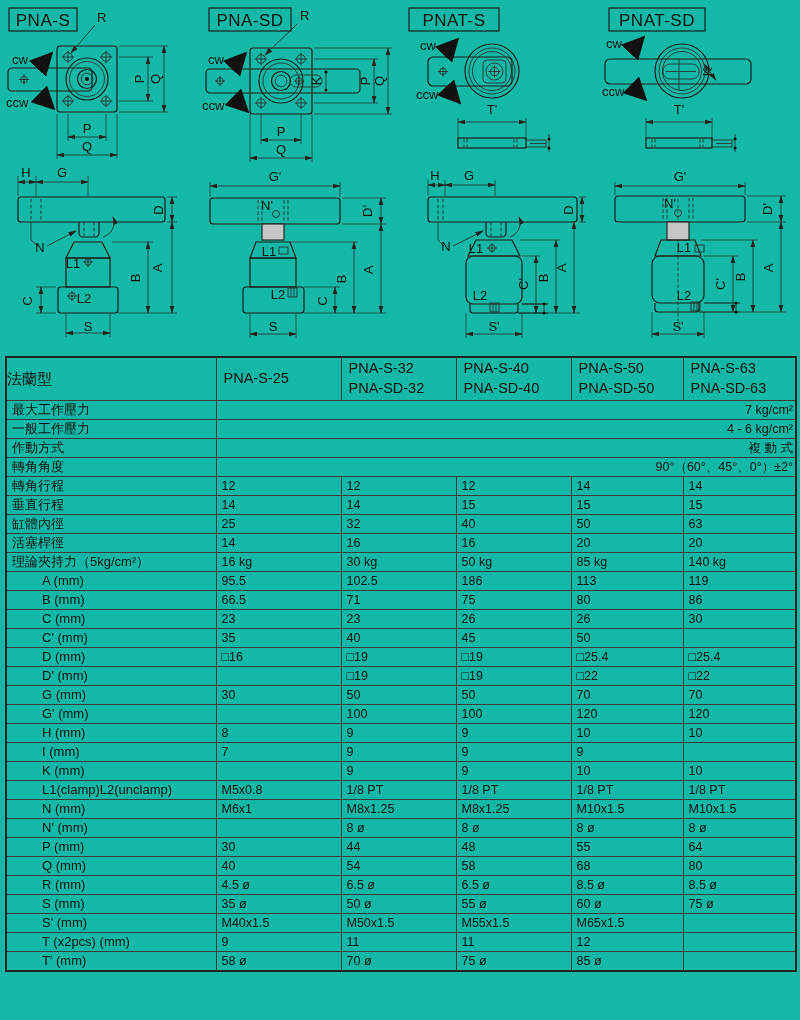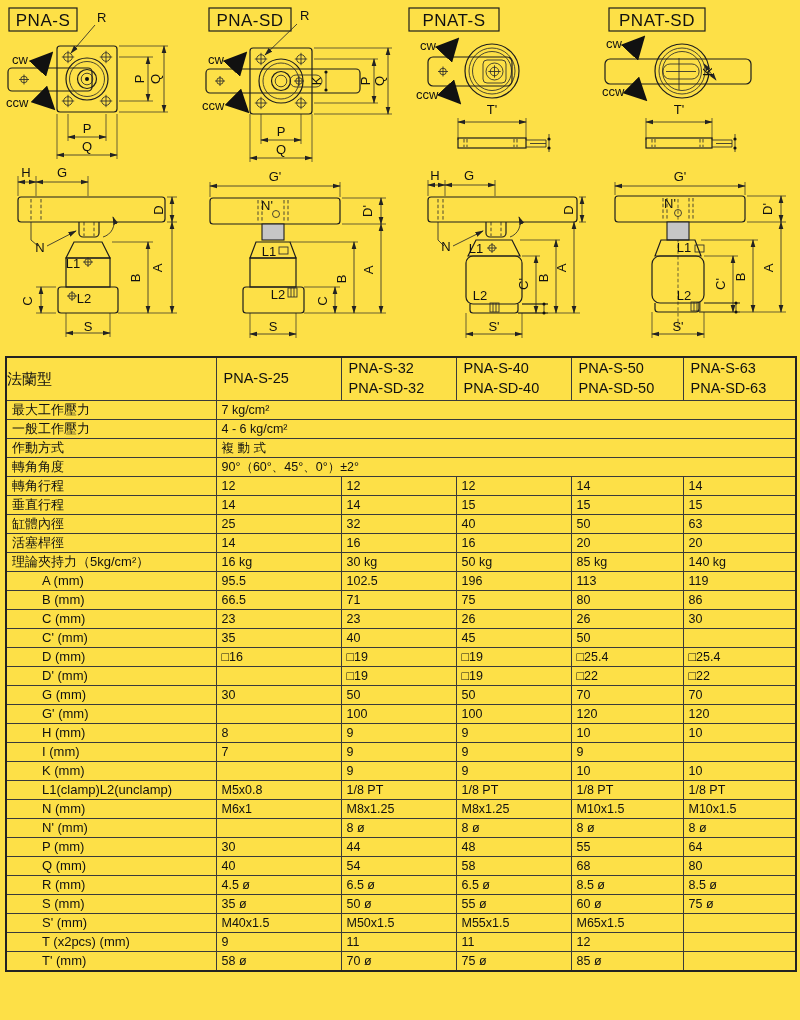--- a/index.html
+++ b/index.html
@@ -1,16 +1,16 @@
 <!DOCTYPE html>
 <html><head>
 <meta charset="utf-8">
 <style>
   html,body{margin:0;padding:0;background:#fff;}
-  .page{width:800px;height:1020px;background:#fde047;color:#111;
+  .page{width:800px;height:1020px;background:#14b8a6;color:#111;
         font-family:"Liberation Sans",sans-serif;overflow:hidden;}
   
   .diagrams{display:flex;width:800px;height:352px;}
   .panel{flex:0 0 200px;}
   svg text{font-family:"Liberation Sans",sans-serif;fill:#111;font-size:13px;}
   svg .tt{font-size:17px;letter-spacing:.5px;}
   .s1{stroke:#1d1d1d;stroke-width:1.2;fill:none;}
   .s2{stroke:#2a2a2a;stroke-width:.85;fill:none;}
   .ext{stroke:#2a2a2a;stroke-width:.7;fill:none;}
   .dim{stroke:#2a2a2a;stroke-width:.8;fill:none;marker-start:url(#aS);marker-end:url(#aE);}
@@ -22,21 +22,21 @@
   
   .spec-table{border-collapse:collapse;margin:4px 0 0 5px;width:790px;
               table-layout:fixed;border:2px solid #222;}
   .spec-table td{border:1px solid #3a3a3a;height:18px;padding:0 2px 0 5px;
                  font-size:12.5px;line-height:1.15;white-space:nowrap;overflow:hidden;}
   .spec-table td.lbl{font-size:13px;}
   .spec-table td.lbl.ind{padding-left:35px;}
   .spec-table tr.model td{height:42px;}
   .spec-table td.model-lbl{font-size:15px;padding-left:0;}
   .spec-table td.model-val{font-size:14.5px;line-height:1.35;padding-left:7px;}
-  .spec-table td.span-val{text-align:left;}
+  .spec-table td.span-val{text-align:right;}
 </style>
 </head>
 <body>
 
 <div class="page">
 
 <svg width="0" height="0" style="position:absolute" aria-hidden="true">
   <defs>
     <marker id="aE" orient="auto" markerWidth="10" markerHeight="8" refX="9" refY="3" viewBox="0 0 10 6">
           <path d="M0,0L10,3L0,6z" fill="#222"></path>
@@ -496,21 +496,21 @@
           <td class="val">16 kg</td>
           <td class="val">30 kg</td>
           <td class="val">50 kg</td>
           <td class="val">85 kg</td>
           <td class="val">140 kg</td>
         </tr>
         <tr>
           <td class="lbl ind">A (mm)</td>
           <td class="val">95.5</td>
           <td class="val">102.5</td>
-          <td class="val">196</td>
+          <td class="val">186</td>
           <td class="val">113</td>
           <td class="val">119</td>
         </tr>
         <tr>
           <td class="lbl ind">B (mm)</td>
           <td class="val">66.5</td>
           <td class="val">71</td>
           <td class="val">75</td>
           <td class="val">80</td>
           <td class="val">86</td>

